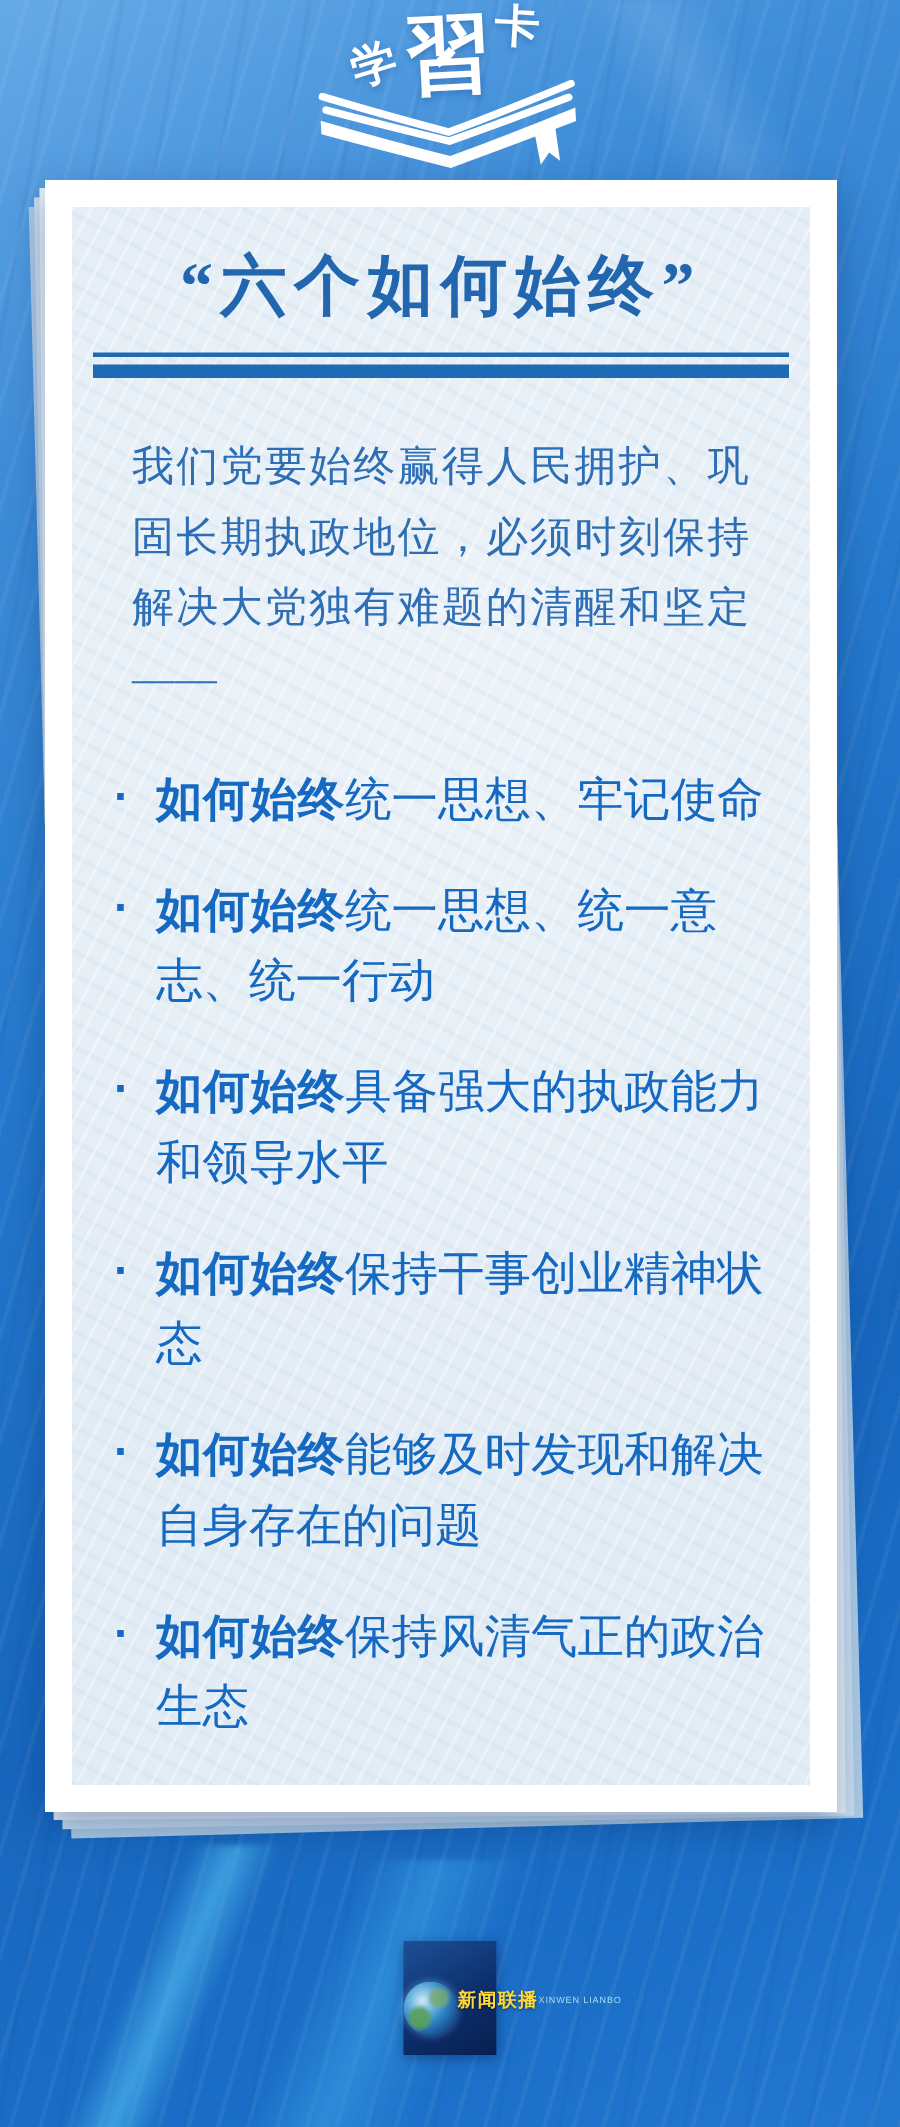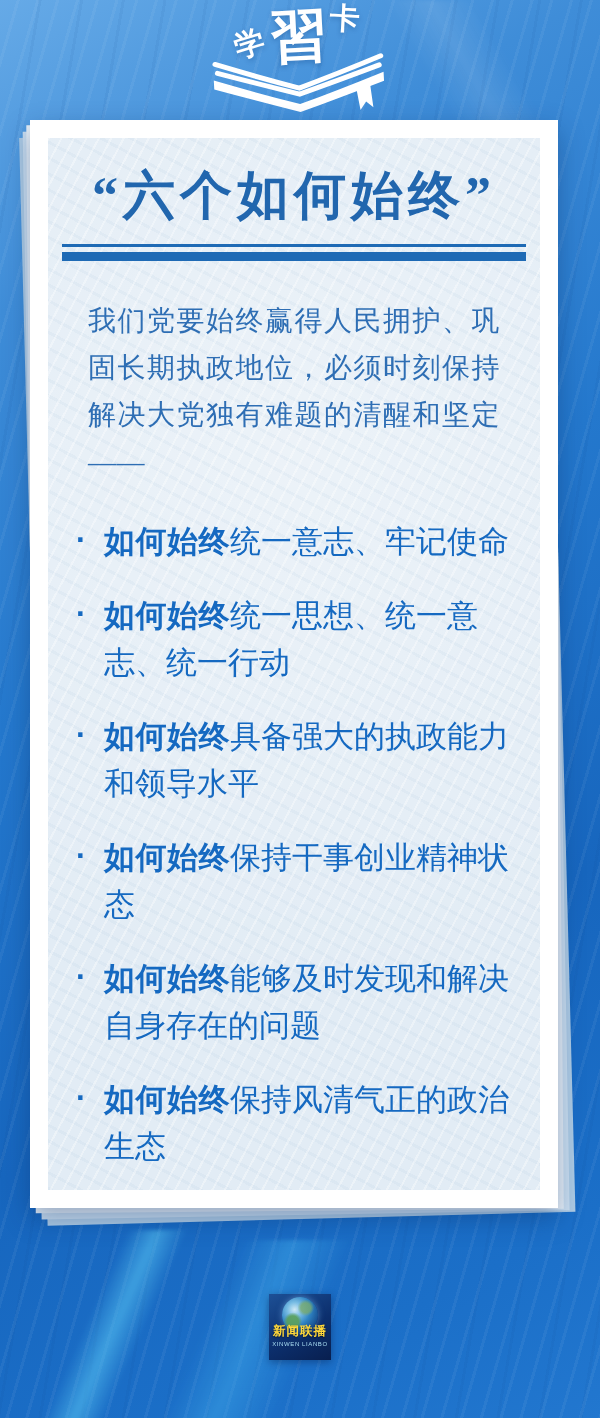--- a/index.html
+++ b/index.html
@@ -43,40 +43,40 @@
   .card{position:absolute;inset:0;background:#ffffff;padding:18px;box-sizing:border-box;
         box-shadow:0 10px 24px rgba(8,45,100,.38);}
   .paper{width:100%;height:100%;box-sizing:border-box;background-color:#e2ecf5;
     background-image:
       repeating-linear-gradient(118deg, rgba(255,255,255,.35) 0 2px, rgba(255,255,255,0) 2px 11px),
       repeating-linear-gradient(28deg, rgba(160,190,215,.10) 0 3px, rgba(160,190,215,0) 3px 14px),
       radial-gradient(circle at 50% 30%, rgba(255,255,255,.35) 0%, rgba(255,255,255,0) 70%);
     padding:28px 14px 0 14px;overflow:hidden;}
 
   .card-title{font-family:"Liberation Serif",serif;font-weight:bold;
-    font-size:52px;letter-spacing:5px;color:#2166ae;text-align:center;line-height:1.15;}
+    font-size:44px;letter-spacing:5px;color:#2166ae;text-align:center;line-height:1.15;}
   .divider{margin-top:18px;}
   .divider .thin{height:3px;background:#1e6ab5;}
   .divider .thick{height:9px;background:#1e6ab5;margin-top:5px;}
 
   .intro{font-family:"Liberation Serif",serif;color:#2e6eb4;
     font-size:28px;line-height:1.68;letter-spacing:.5px;
     margin:36px 26px 0 26px;text-align:justify;}
 
   .points{list-style:none;margin:34px 10px 0 10px;padding:0;
     font-size:31px;line-height:1.5;color:#1569c1;}
   .points li{position:relative;padding-left:32px;margin-bottom:28px;}
   .points .dot{position:absolute;left:4px;top:-2px;font-weight:bold;}
   .points b{font-weight:900;letter-spacing:.5px;text-align:center;}
 
   
   .cctv{position:absolute;top:1294px;left:50%;transform:translateX(-50%);
-    width:62px;height:66px;box-sizing:border-box;
+    width:62px;height:76px;box-sizing:border-box;
     background:linear-gradient(150deg,#1d5096 0%,#0c2f6d 55%,#081f4f 100%);
-    display:flex;flex-direction:column;align-items:center;padding-top:3px;
+    display:flex;flex-direction:row;align-items:center;padding-top:3px;
     box-shadow:0 2px 8px rgba(0,20,60,.4);}
   .globe{width:36px;height:36px;border-radius:50%;flex:none;margin-bottom:-10px;
     background:
       radial-gradient(circle at 30% 68%, rgba(90,160,90,.9) 0 16%, rgba(90,160,90,0) 26%),
       radial-gradient(circle at 66% 30%, rgba(120,170,110,.8) 0 14%, rgba(120,170,110,0) 24%),
       radial-gradient(circle at 35% 35%, #cfe9f5 0%, #79bde4 22%, #2f84c4 48%, #154a8c 78%, #0c2f66 100%);
     box-shadow:0 0 6px rgba(140,200,255,.5);}
   .cctv-cn{position:relative;z-index:2;color:#ffd83a;font-weight:bold;font-size:12.5px;
     letter-spacing:1px;text-shadow:0 1px 2px rgba(0,0,0,.55);white-space:nowrap;}
   .cctv-en{position:relative;z-index:2;color:#a9ddf2;font-size:6px;letter-spacing:.6px;
@@ -120,21 +120,21 @@
       <div class="divider">
         <div class="thin"></div>
         <div class="thick"></div>
       </div>
 
       <div class="intro">我们党要始终赢得人民拥护、巩固长期执政地位，必须时刻保持解决大党独有难题的清醒和坚定——</div>
 
       <ul class="points">
         <li>
           <span class="dot">·</span>
-          <b>如何始终</b><span>统一意志、牢记使命</span>
+          <b>如何始终</b><span>统一思想、牢记使命</span>
         </li>
         <li>
           <span class="dot">·</span>
           <b>如何始终</b><span>统一思想、统一意志、统一行动</span>
         </li>
         <li>
           <span class="dot">·</span>
           <b>如何始终</b><span>具备强大的执政能力和领导水平</span>
         </li>
         <li>

